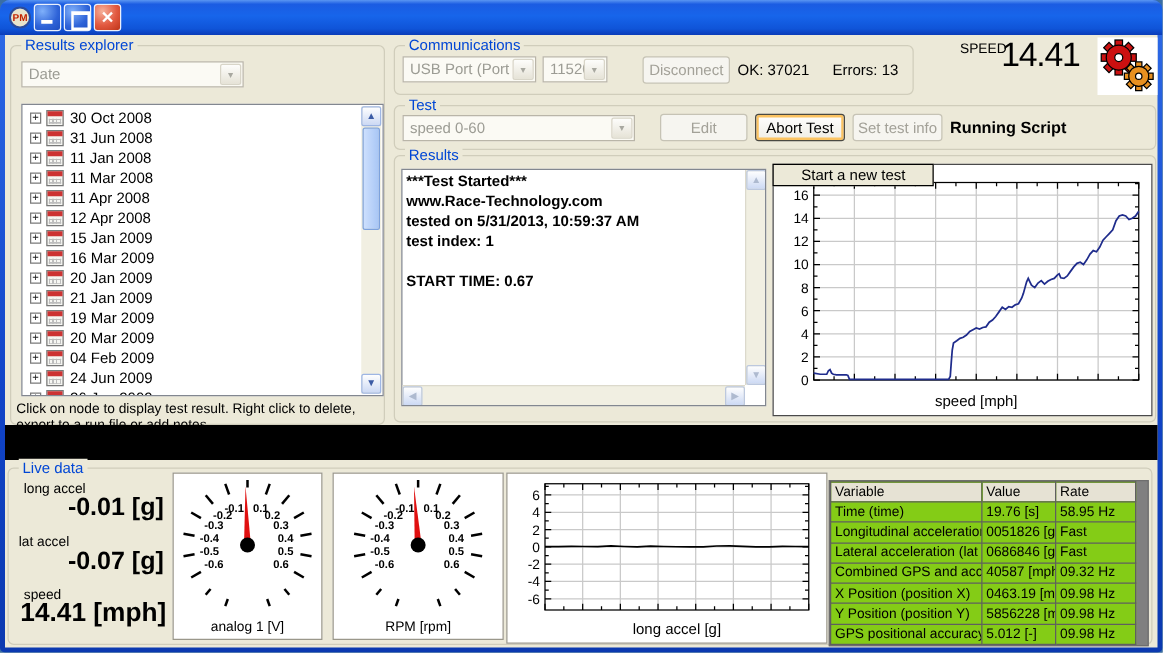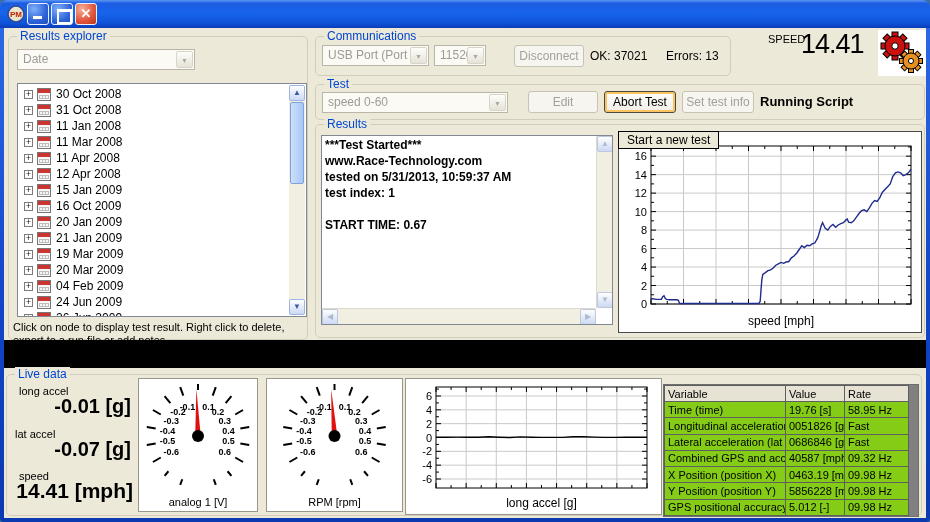--- a/index.html
+++ b/index.html
@@ -78,21 +78,21 @@
   .speed-small { position:absolute; font-size:11px; color:#000; }
   .speed-big { position:absolute; font-size:27px; color:#000; letter-spacing:-1px; }
   .gears-panel { position:absolute; background:#fff; }
 
   
   .log-area { position:absolute; background:#fff; border:1px solid #828790; overflow:hidden; }
   .log-text { position:absolute; left:3px; top:1px; font-size:12px; font-weight:bold; line-height:16px;
     white-space:pre; }
   .chart-panel { position:absolute; background:#fff; border:1px solid #4A4A4A; }
   .chart-overlay-btn { position:absolute; top:-1px; left:-1px; border:1px solid #000; background:#ECE9D8;
-    font-size:12px; padding:1px 8px; z-index:2; white-space:nowrap; }
+    font-size:12px; padding:1px 22px; z-index:2; white-space:nowrap; }
 
   
   .black-band { position:absolute; left:0; right:0; background:#000; }
 
   
   .readout-label { position:absolute; font-size:11px; color:#000; }
   .readout-value { position:absolute; font-size:20px; font-weight:bold; color:#000; text-align:right; }
   .gauge-panel { position:absolute; background:#fff; border:1px solid #9A978A; }
   .gauge-caption { position:absolute; bottom:3px; left:0; right:0; text-align:center; font-size:11px; }
   .mini-chart-panel { position:absolute; background:#fff; border:1px solid #9A978A; }
@@ -133,21 +133,21 @@
       <div class="tree">
         <div class="tree-rows">
             <div class="tree-row">
               <span class="plus">+</span>
               <span class="cal"></span>
               <span class="tree-label">30 Oct 2008</span>
             </div>
             <div class="tree-row">
               <span class="plus">+</span>
               <span class="cal"></span>
-              <span class="tree-label">31 Oct 2008</span>
+              <span class="tree-label">31 Jun 2008</span>
             </div>
             <div class="tree-row">
               <span class="plus">+</span>
               <span class="cal"></span>
               <span class="tree-label">11 Jan 2008</span>
             </div>
             <div class="tree-row">
               <span class="plus">+</span>
               <span class="cal"></span>
               <span class="tree-label">11 Mar 2008</span>
@@ -163,21 +163,21 @@
               <span class="tree-label">12 Apr 2008</span>
             </div>
             <div class="tree-row">
               <span class="plus">+</span>
               <span class="cal"></span>
               <span class="tree-label">15 Jan 2009</span>
             </div>
             <div class="tree-row">
               <span class="plus">+</span>
               <span class="cal"></span>
-              <span class="tree-label">16 Oct 2009</span>
+              <span class="tree-label">16 Mar 2009</span>
             </div>
             <div class="tree-row">
               <span class="plus">+</span>
               <span class="cal"></span>
               <span class="tree-label">20 Jan 2009</span>
             </div>
             <div class="tree-row">
               <span class="plus">+</span>
               <span class="cal"></span>
               <span class="tree-label">21 Jan 2009</span>

